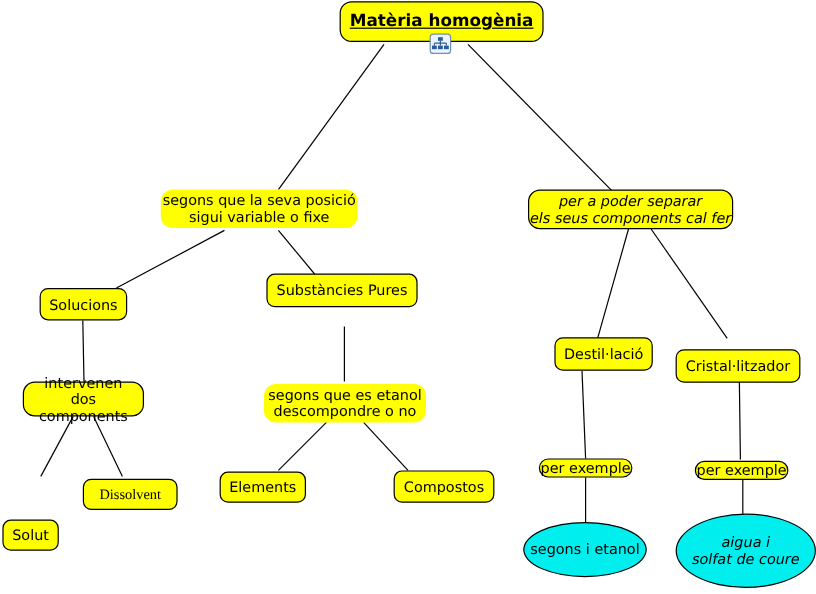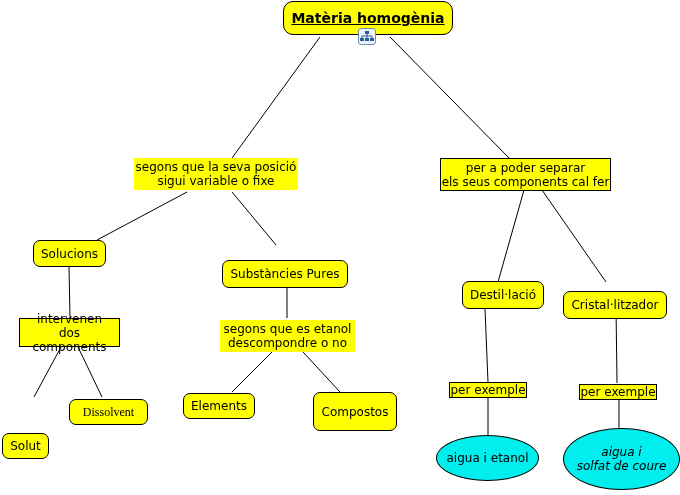--- a/index.html
+++ b/index.html
@@ -4,21 +4,21 @@
 <style>
   html, body { margin: 0; padding: 0; }
   body { width: 680px; height: 495px; background: #ffffff; position: relative; overflow: hidden;
          font-family: "DejaVu Sans", sans-serif; color: #000; }
   #edges { position: absolute; left: 0; top: 0; width: 680px; height: 495px; }
   #edges line { stroke: #000; stroke-width: 1; }
   .node { position: absolute; box-sizing: border-box; display: flex; align-items: center; justify-content: center;
           text-align: center; font-size: 12px; line-height: 14px; white-space: pre-line; }
   .concept { background: #ffff00; border: 1px solid #000; border-radius: 7px; }
   .root { font-weight: bold; text-decoration: underline; font-size: 14px; border-radius: 10px; }
-  .link { background: #ffff00; font-size: 12px; line-height: 14px; }
+  .link { background: #ffff00; font-size: 12px; line-height: 14px; border-radius: 10px; }
   .link.bordered { border: 1px solid #000; }
   .ellipse { background: #00eeee; border: 1px solid #000; border-radius: 50%; }
   .sub-icon { position: absolute; left: 358px; top: 28px; width: 18px; height: 17px; box-sizing: border-box;
               border: 1px solid #6f8fb3; border-radius: 3px; background: #eef4ff; }
 </style>
 </head>
 <body>
 
 <svg id="edges">
   <line x1="320" y1="37" x2="232" y2="158"></line>
@@ -49,36 +49,36 @@
     <line x1="8" y1="7" x2="8" y2="9" stroke="#2b5a9a"></line>
     <line x1="13" y1="7" x2="13" y2="9" stroke="#2b5a9a"></line>
     <rect x="1" y="9" width="4" height="3" fill="#2b5a9a"></rect>
     <rect x="6" y="9" width="4" height="3" fill="#2b5a9a"></rect>
     <rect x="11" y="9" width="4" height="3" fill="#2b5a9a"></rect>
   </svg>
 </div>
 
 <div class="node link" style="left:134px; top:158px; width:164px; height:32px;">segons que la seva posició
 sigui variable o fixe</div>
-<div class="node link bordered" style="left:440px; top:158px; width:171px; height:33px;">per a poder separar
+<div class="node link bordered" style="left:440px; top:158px; width:171px; height:33px;font-style:italic;">per a poder separar
 els seus components cal fer</div>
 
 <div class="node concept" style="left:33px; top:240px; width:73px; height:27px;">Solucions</div>
-<div class="node concept" style="left:222px; top:260px; width:126px; height:28px;">Substàncies Pures</div>
+<div class="node concept" style="left:222px; top:228px; width:126px; height:28px;">Substàncies Pures</div>
 <div class="node concept" style="left:462px; top:281px; width:82px; height:28px;">Destil·lació</div>
 <div class="node concept" style="left:563px; top:291px; width:104px; height:28px;">Cristal·litzador</div>
 
 <div class="node link bordered" style="left:19px; top:318px; width:101px; height:29px;">intervenen
 dos components</div>
 <div class="node link" style="left:220px; top:320px; width:135px; height:32px;">segons que es etanol
 descompondre o no</div>
 
 <div class="node link bordered" style="left:449px; top:382px; width:78px; height:16px;">per exemple</div>
 <div class="node link bordered" style="left:579px; top:384px; width:78px; height:16px;">per exemple</div>
 
 <div class="node concept" style="left:2px; top:397px; width:47px; height:26px;margin-top:36px;">Solut</div>
 <div class="node concept" style="left:69px; top:399px; width:79px; height:26px;font-family:Liberation Serif, serif;">Dissolvent</div>
 <div class="node concept" style="left:183px; top:393px; width:72px; height:26px;text-align:right;">Elements</div>
-<div class="node concept" style="left:313px; top:392px; width:84px; height:39px;">Compostos</div>
+<div class="node concept" style="left:328px; top:392px; width:84px; height:27px;">Compostos</div>
 
-<div class="node ellipse" style="left:436px; top:435px; width:103px; height:46px;">aigua i etanol</div>
+<div class="node ellipse" style="left:436px; top:435px; width:103px; height:46px;">segons i etanol</div>
 <div class="node ellipse" style="left:563px; top:428px; width:117px; height:62px;font-style:italic;">aigua i
 solfat de coure</div>
 
 </body></html>

